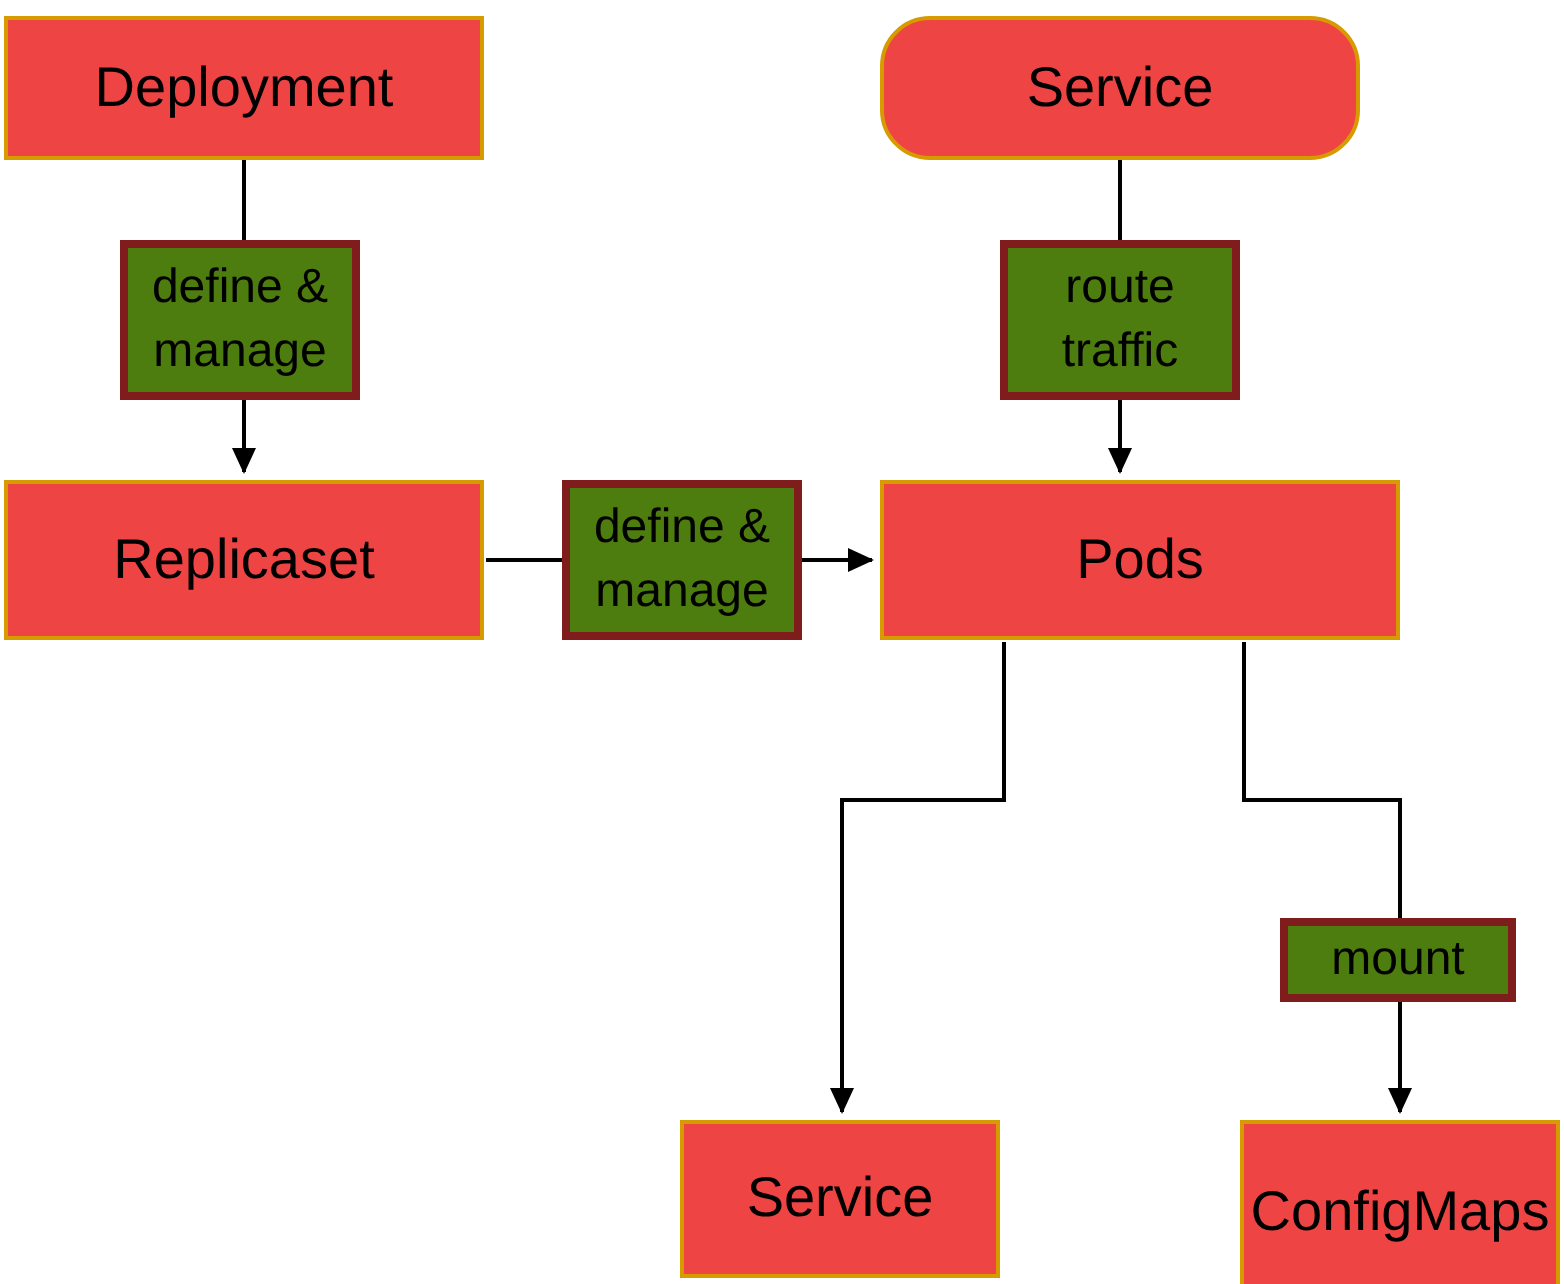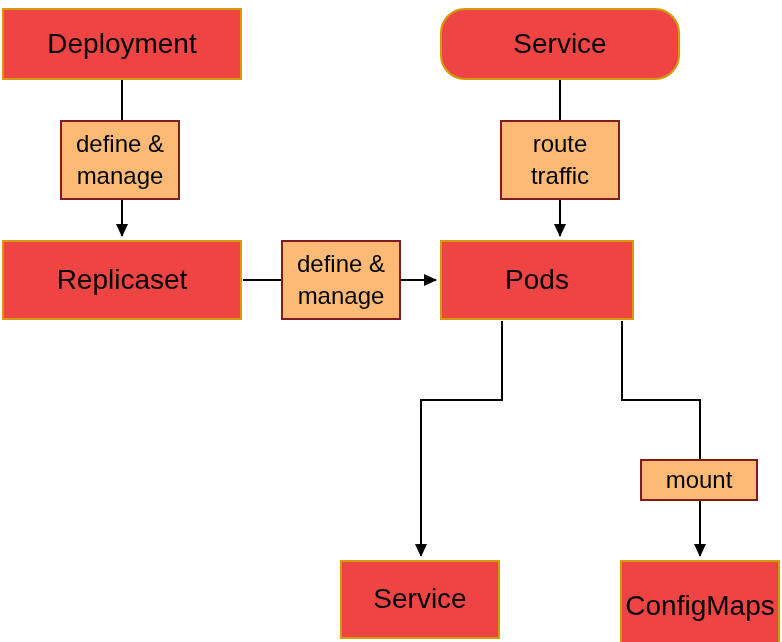--- a/index.html
+++ b/index.html
@@ -31,30 +31,30 @@
     color: #000000;
     z-index: 2;
   }
   .node {
     background: #ef4444;
     border: 2px solid #D79B00;
     font-size: 28px;
     line-height: 1.3;
   }
   .edge-label {
-    background: #fdba74;
-    border: 2px solid #7f1d1d;
+    background: #4d7c0f;
+    border: 4px solid #7f1d1d;
     font-size: 24px;
     line-height: 1.32;
   }
   
   .pos-deployment { left: 2px;   top: 8px;   width: 240px; height: 72px; }
   .pos-service    { left: 440px; top: 8px;   width: 240px; height: 72px; border-radius: 25px; }
   .pos-replicaset { left: 2px;   top: 240px; width: 240px; height: 80px; }
-  .pos-pods       { left: 440px; top: 240px; width: 194px; height: 80px; text-align: center; }
+  .pos-pods       { left: 440px; top: 240px; width: 260px; height: 80px; text-align: center; }
   .pos-secrets    { left: 340px; top: 560px; width: 160px; height: 79px; }
   .pos-configmaps { left: 620px; top: 560px; width: 160px; height: 92px; }
   
   .pos-dm1       { left: 60px;  top: 120px; width: 120px; height: 80px; }
   .pos-route     { left: 500px; top: 120px; width: 120px; height: 80px; }
   .pos-dm2       { left: 281px; top: 240px; width: 120px; height: 80px; }
   .pos-reference { left: 340px; top: 459px; width: 160px; height: 42px; }
   .pos-mount     { left: 640px; top: 459px; width: 118px; height: 42px; }
 </style>
 </head>

